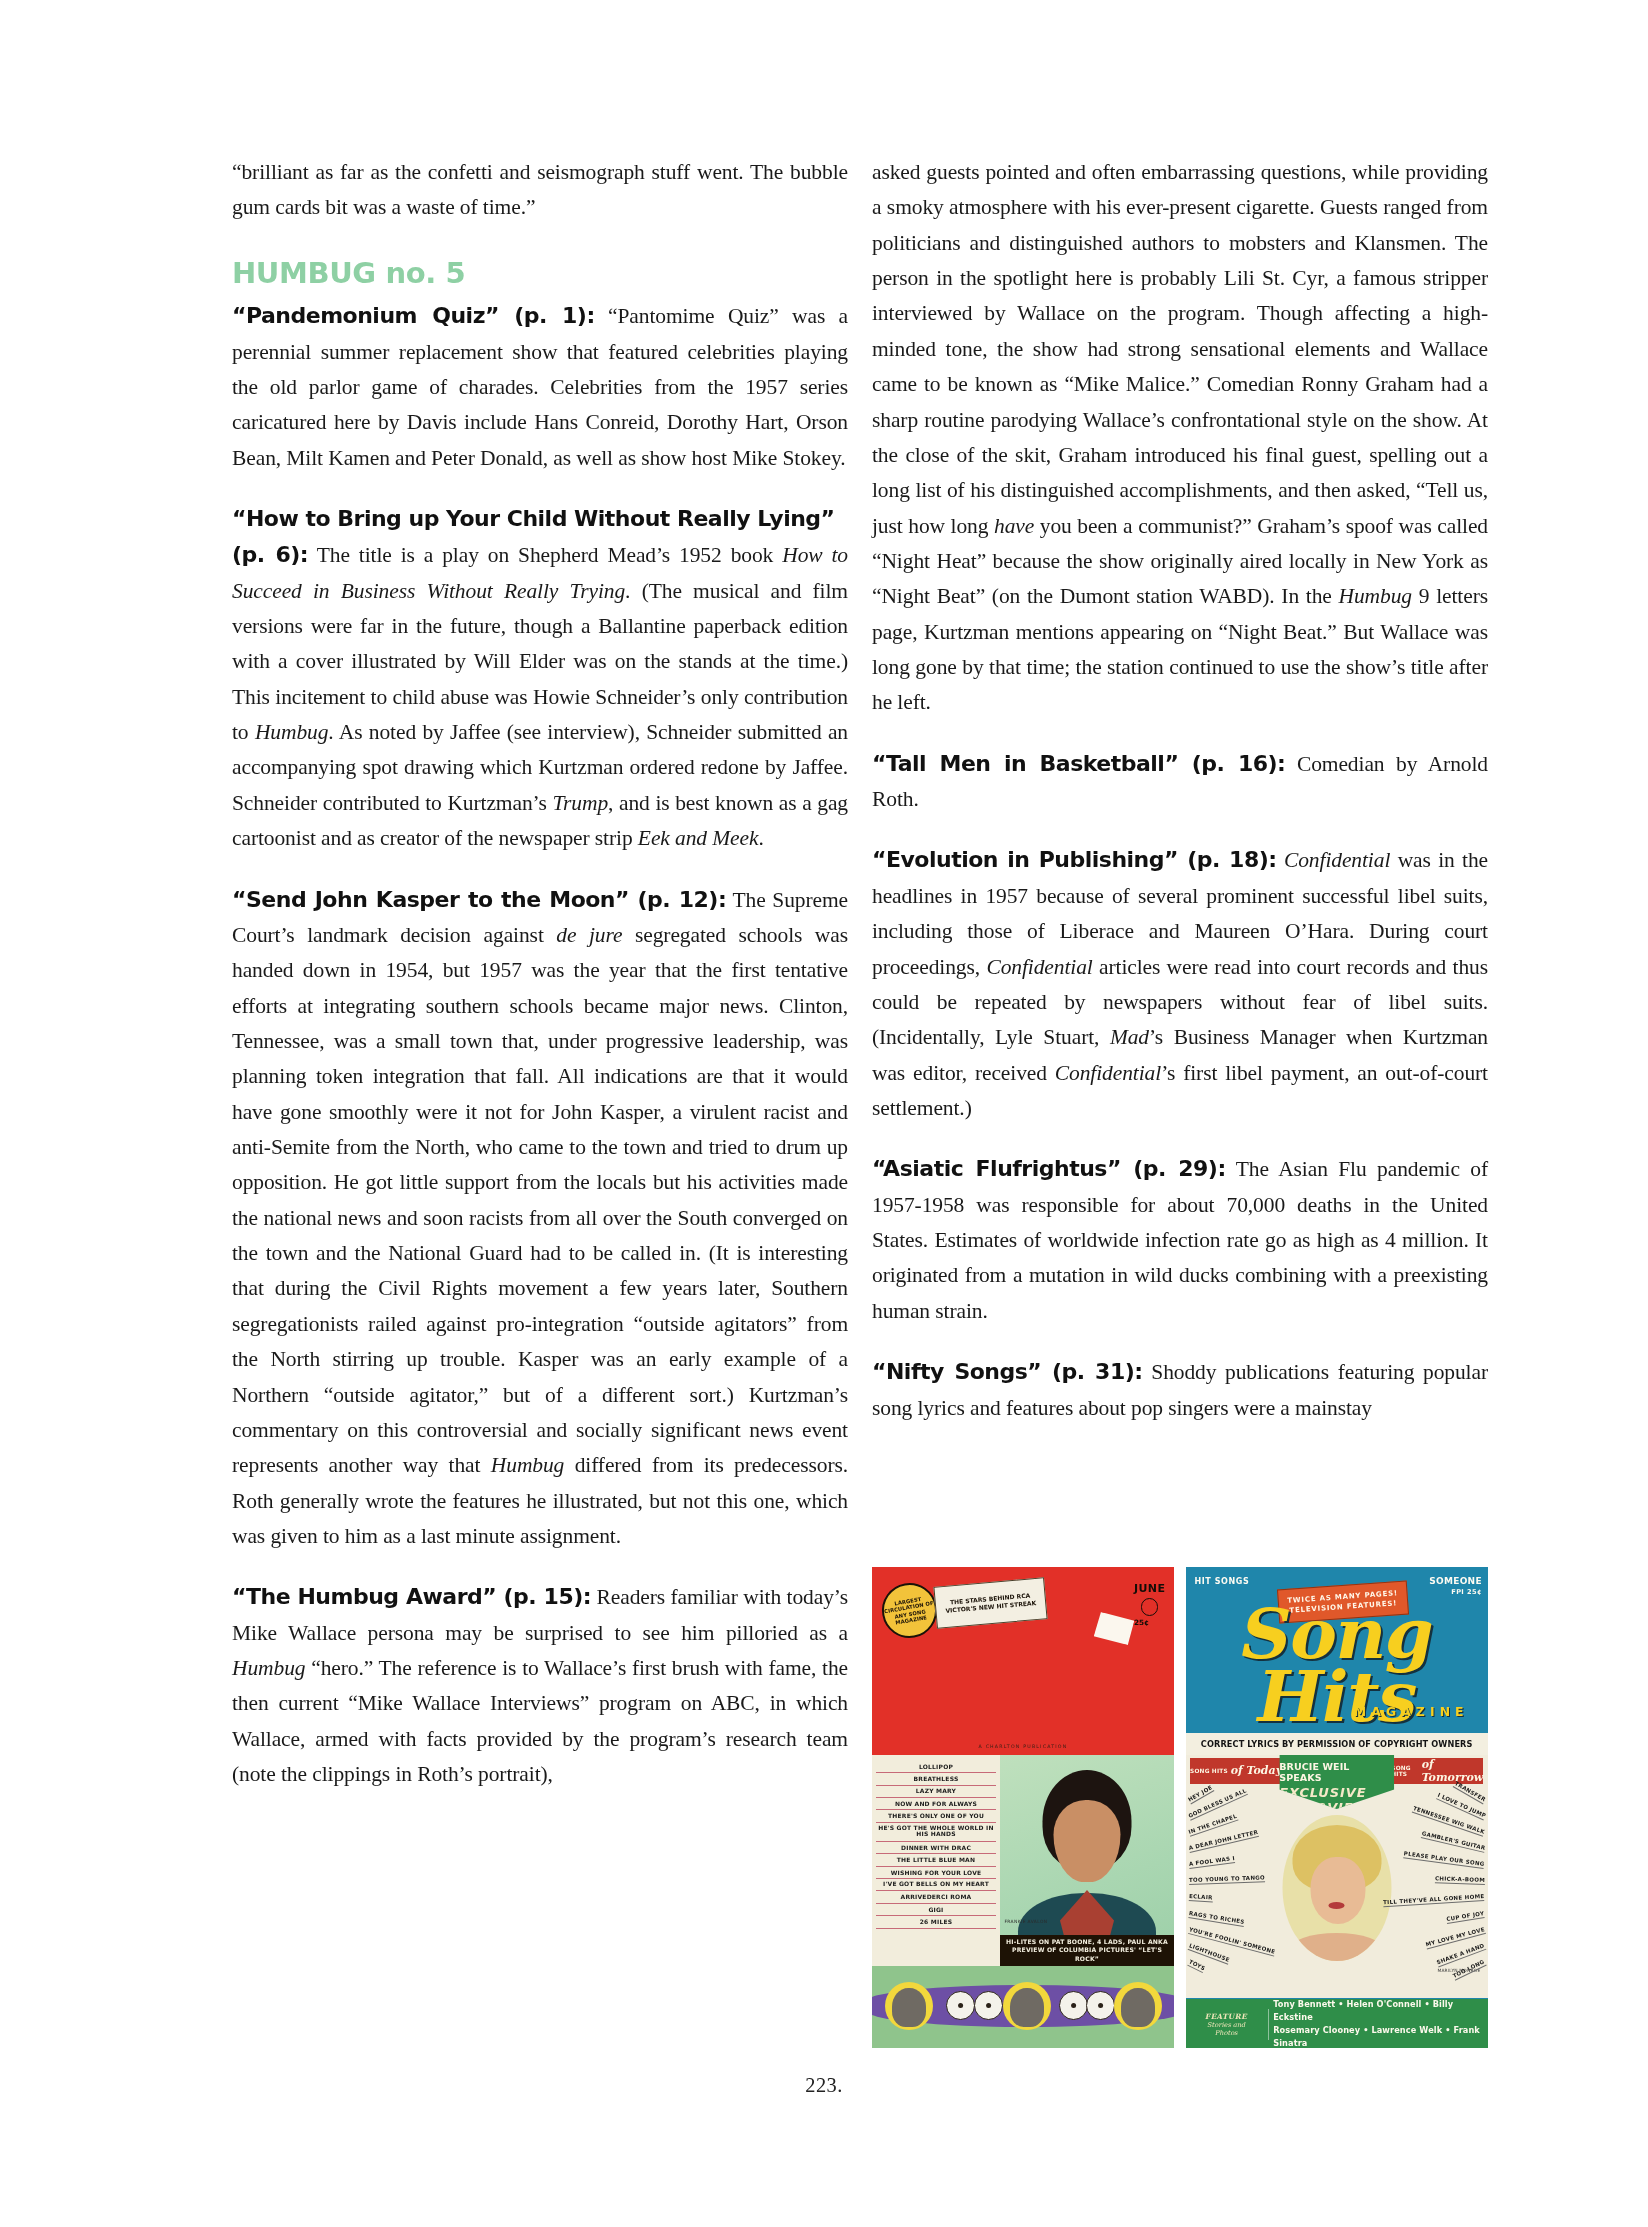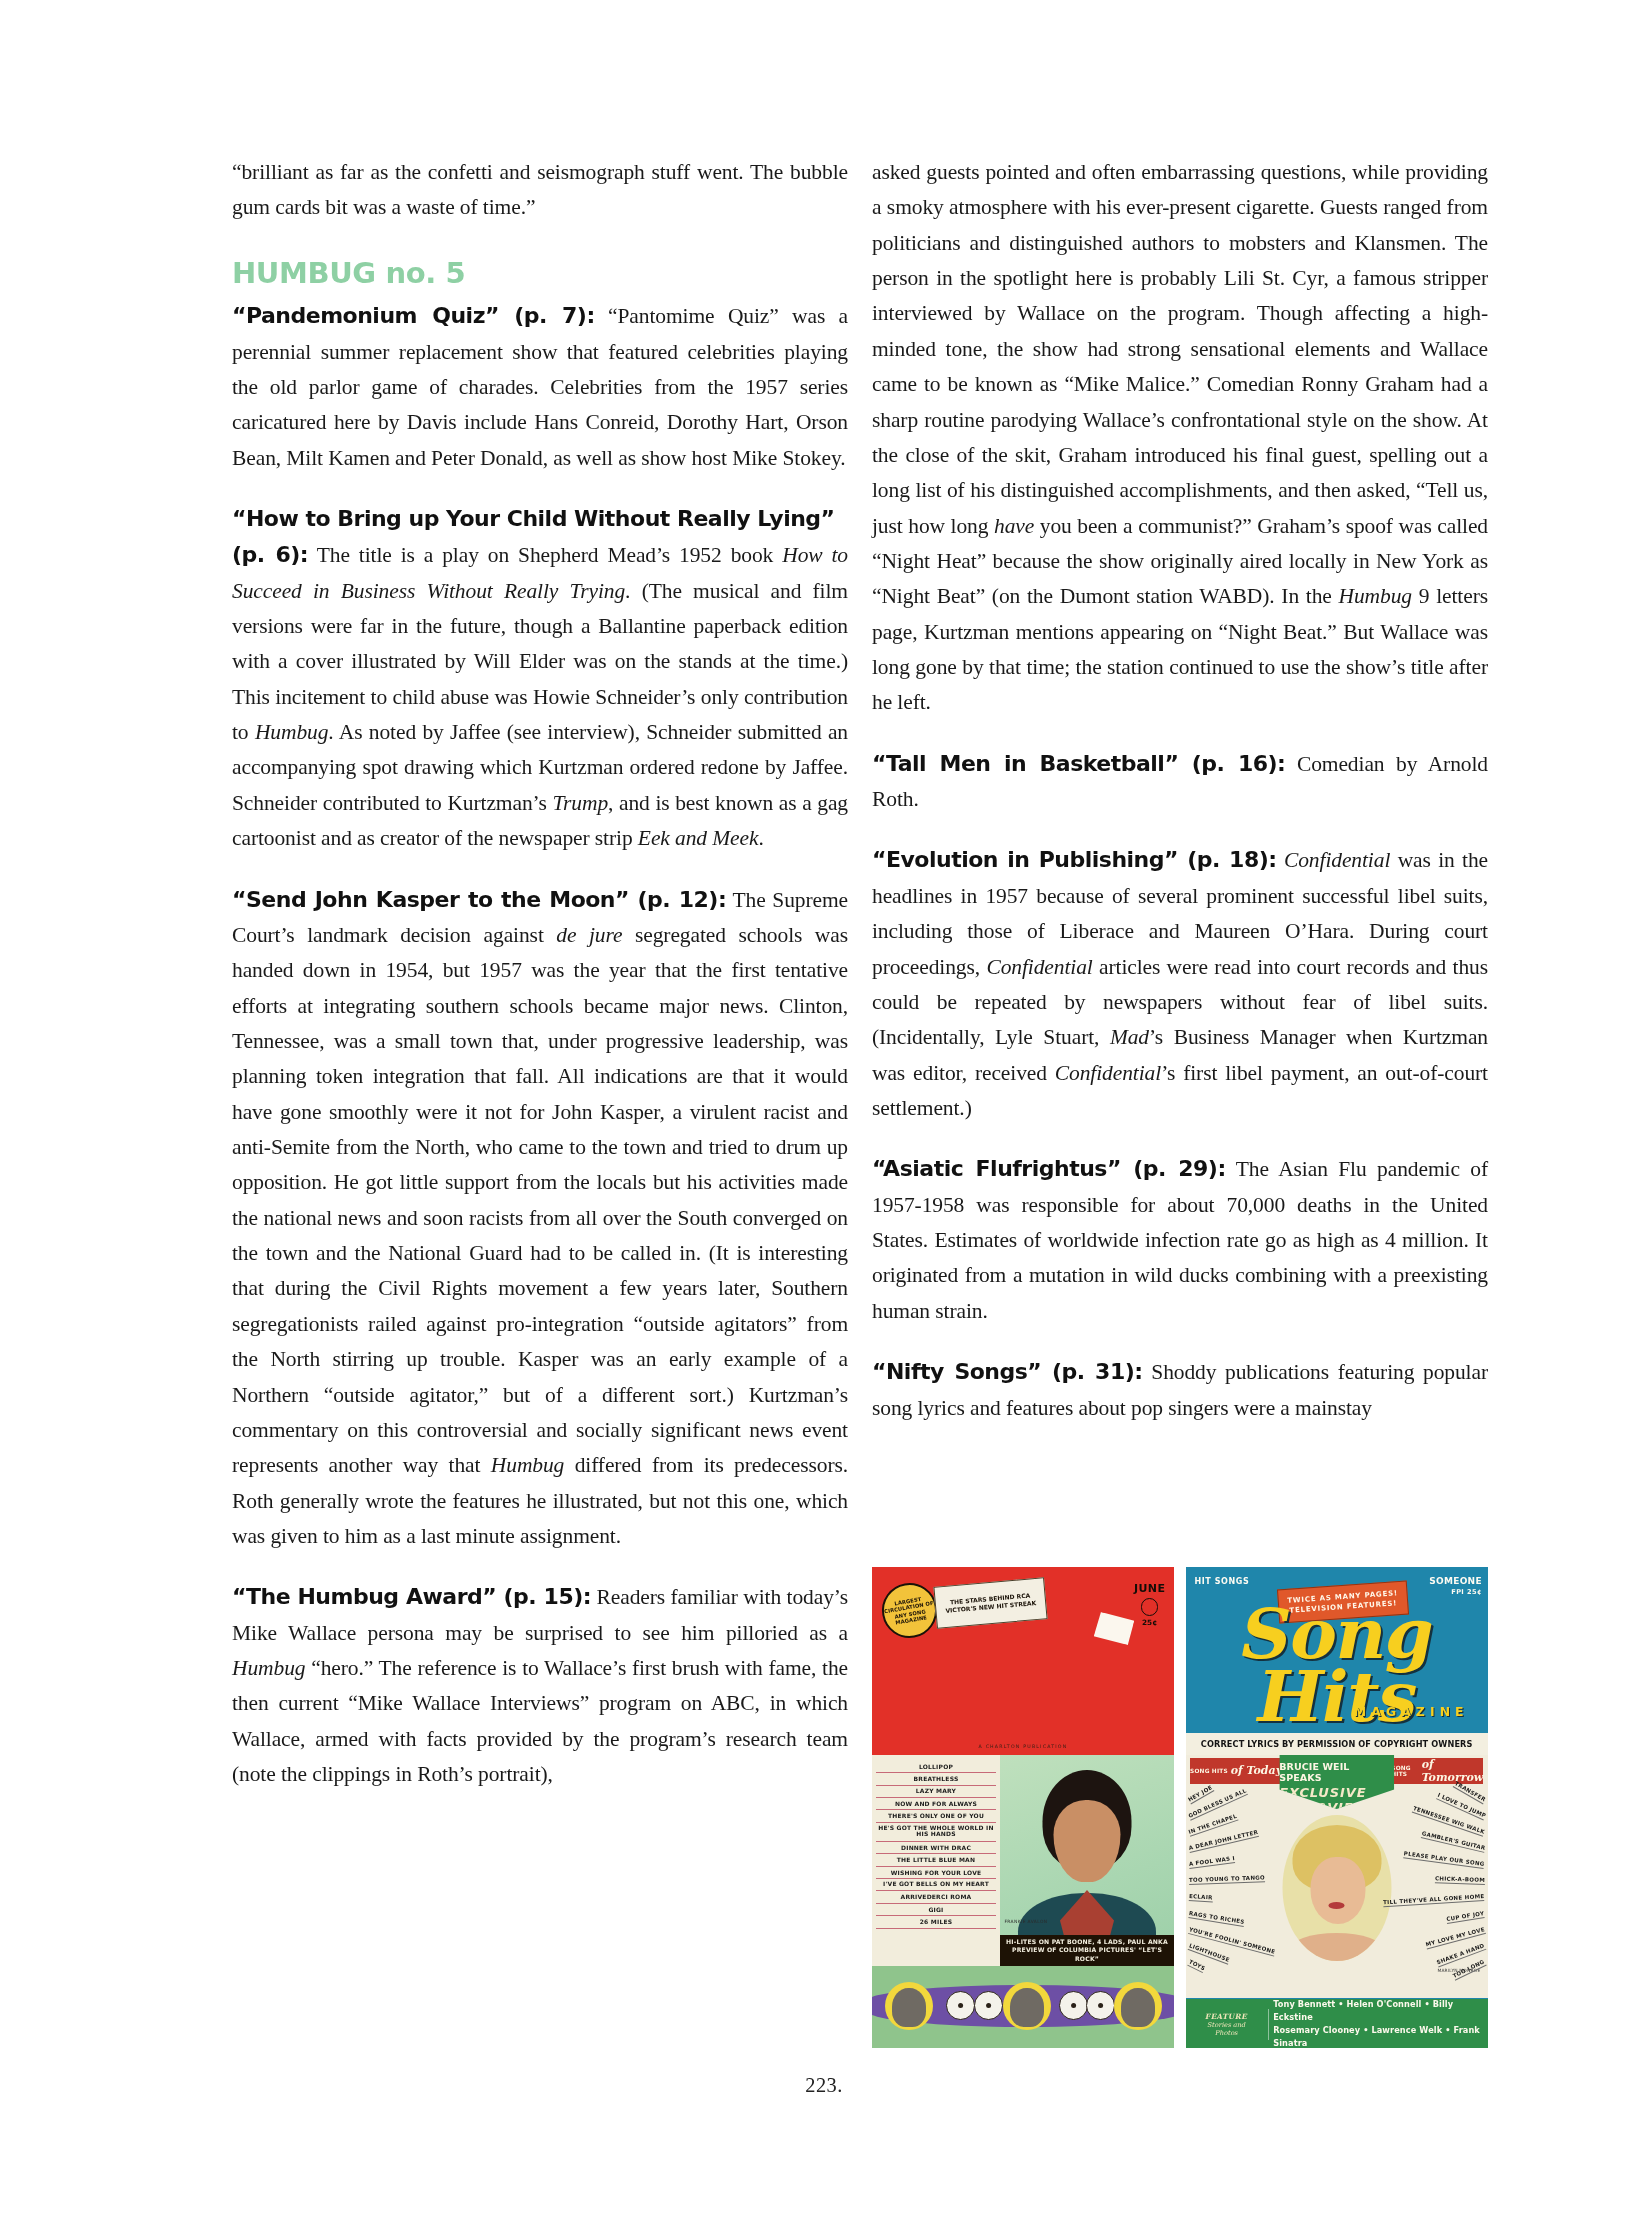--- a/index.html
+++ b/index.html
@@ -105,21 +105,21 @@
     text-align:center; letter-spacing:0.1px;
   }
   .hp-banner {
     position:absolute; left:63px; top:14.6px; width:111px; height:42px;
     background:#f3efe2; transform:rotate(-5deg);
     border:1.1px solid #4a3f2a;
     display:flex; align-items:center; justify-content:center;
   }
   .hp-banner span { font-size:6px; font-weight:bold; color:#1a1208; line-height:1.38; text-align:center; }
   .hp-june {
-    position:absolute; right:8.7px; top:14.6px; text-align:center;
+    position:absolute; right:8.7px; top:14.6px; text-align:left;
     color:#140d07; font-weight:bold;
   }
   .hp-june .m { font-size:11px; letter-spacing:0.4px; }
   .hp-june .seal {
     width:17.5px; height:17.5px; border:1.5px solid #140d07; border-radius:50%;
     margin:3.6px auto 2.2px; font-size:5.8px; line-height:14.6px;
   }
   .hp-june .pr { font-size:7.3px; }
   .hp-tear {
     position:absolute; right:41px; top:47px; width:38px; height:29px;
@@ -258,21 +258,21 @@
 <body>
 
 <div class="page">
 
   <div class="col col-left">
 
     <p class="body"><span>“brilliant as far as the confetti and seismograph stuff went. The bubble gum cards bit was a waste of time.”</span></p>
 
     <h2 class="issue-head">HUMBUG no. 5</h2>
 
-    <p class="body"><span class="run-in">“Pandemonium Quiz” (p. 7):</span><span> “Pantomime Quiz” was a perennial summer replacement show that featured celebrities playing the old parlor game of charades. Celebrities from the 1957 series caricatured here by Davis include Hans Conreid, Dorothy Hart, Orson Bean, Milt Kamen and Peter Donald, as well as show host Mike Stokey.</span></p>
+    <p class="body"><span class="run-in">“Pandemonium Quiz” (p. 1):</span><span> “Pantomime Quiz” was a perennial summer replacement show that featured celebrities playing the old parlor game of charades. Celebrities from the 1957 series caricatured here by Davis include Hans Conreid, Dorothy Hart, Orson Bean, Milt Kamen and Peter Donald, as well as show host Mike Stokey.</span></p>
 
     <p class="body"><span class="sec-head">“How to Bring up Your Child Without Really Lying”</span><span class="run-in">(p. 6):</span><span> The title is a play on Shepherd Mead’s 1952 book </span><span class="it">How to Succeed in Business Without Really Trying</span><span>. (The musical and film versions were far in the future, though a Ballantine paperback edition with a cover illustrated by Will Elder was on the stands at the time.) This incitement to child abuse was Howie Schneider’s only contribution to </span><span class="it">Humbug</span><span>. As noted by Jaffee (see interview), Schneider submitted an accompanying spot drawing which Kurtzman ordered redone by Jaffee. Schneider contributed to Kurtzman’s </span><span class="it">Trump</span><span>, and is best known as a gag cartoonist and as creator of the newspaper strip </span><span class="it">Eek and Meek</span><span>.</span></p>
 
     <p class="body"><span class="run-in">“Send John Kasper to the Moon” (p. 12):</span><span> The Supreme Court’s landmark decision against </span><span class="it">de jure</span><span> segregated schools was handed down in 1954, but 1957 was the year that the first tentative efforts at integrating southern schools became major news. Clinton, Tennessee, was a small town that, under progressive leadership, was planning token integration that fall. All indications are that it would have gone smoothly were it not for John Kasper, a virulent racist and anti-Semite from the North, who came to the town and tried to drum up opposition. He got little support from the locals but his activities made the national news and soon racists from all over the South converged on the town and the National Guard had to be called in. (It is interesting that during the Civil Rights movement a few years later, Southern segregationists railed against pro-integration “outside agitators” from the North stirring up trouble. Kasper was an early example of a Northern “outside agitator,” but of a different sort.) Kurtzman’s commentary on this controversial and socially significant news event represents another way that </span><span class="it">Humbug</span><span> differed from its predecessors. Roth generally wrote the features he illustrated, but not this one, which was given to him as a last minute assignment.</span></p>
 
     <p class="body"><span class="run-in">“The Humbug Award” (p. 15):</span><span> Readers familiar with today’s Mike Wallace persona may be surprised to see him pilloried as a </span><span class="it">Humbug</span><span> “hero.” The reference is to Wallace’s first brush with fame, the then current “Mike Wallace Interviews” program on ABC, in which Wallace, armed with facts provided by the program’s research team (note the clippings in Roth’s portrait),</span></p>
   </div>
 
   <div class="col col-right">
 

